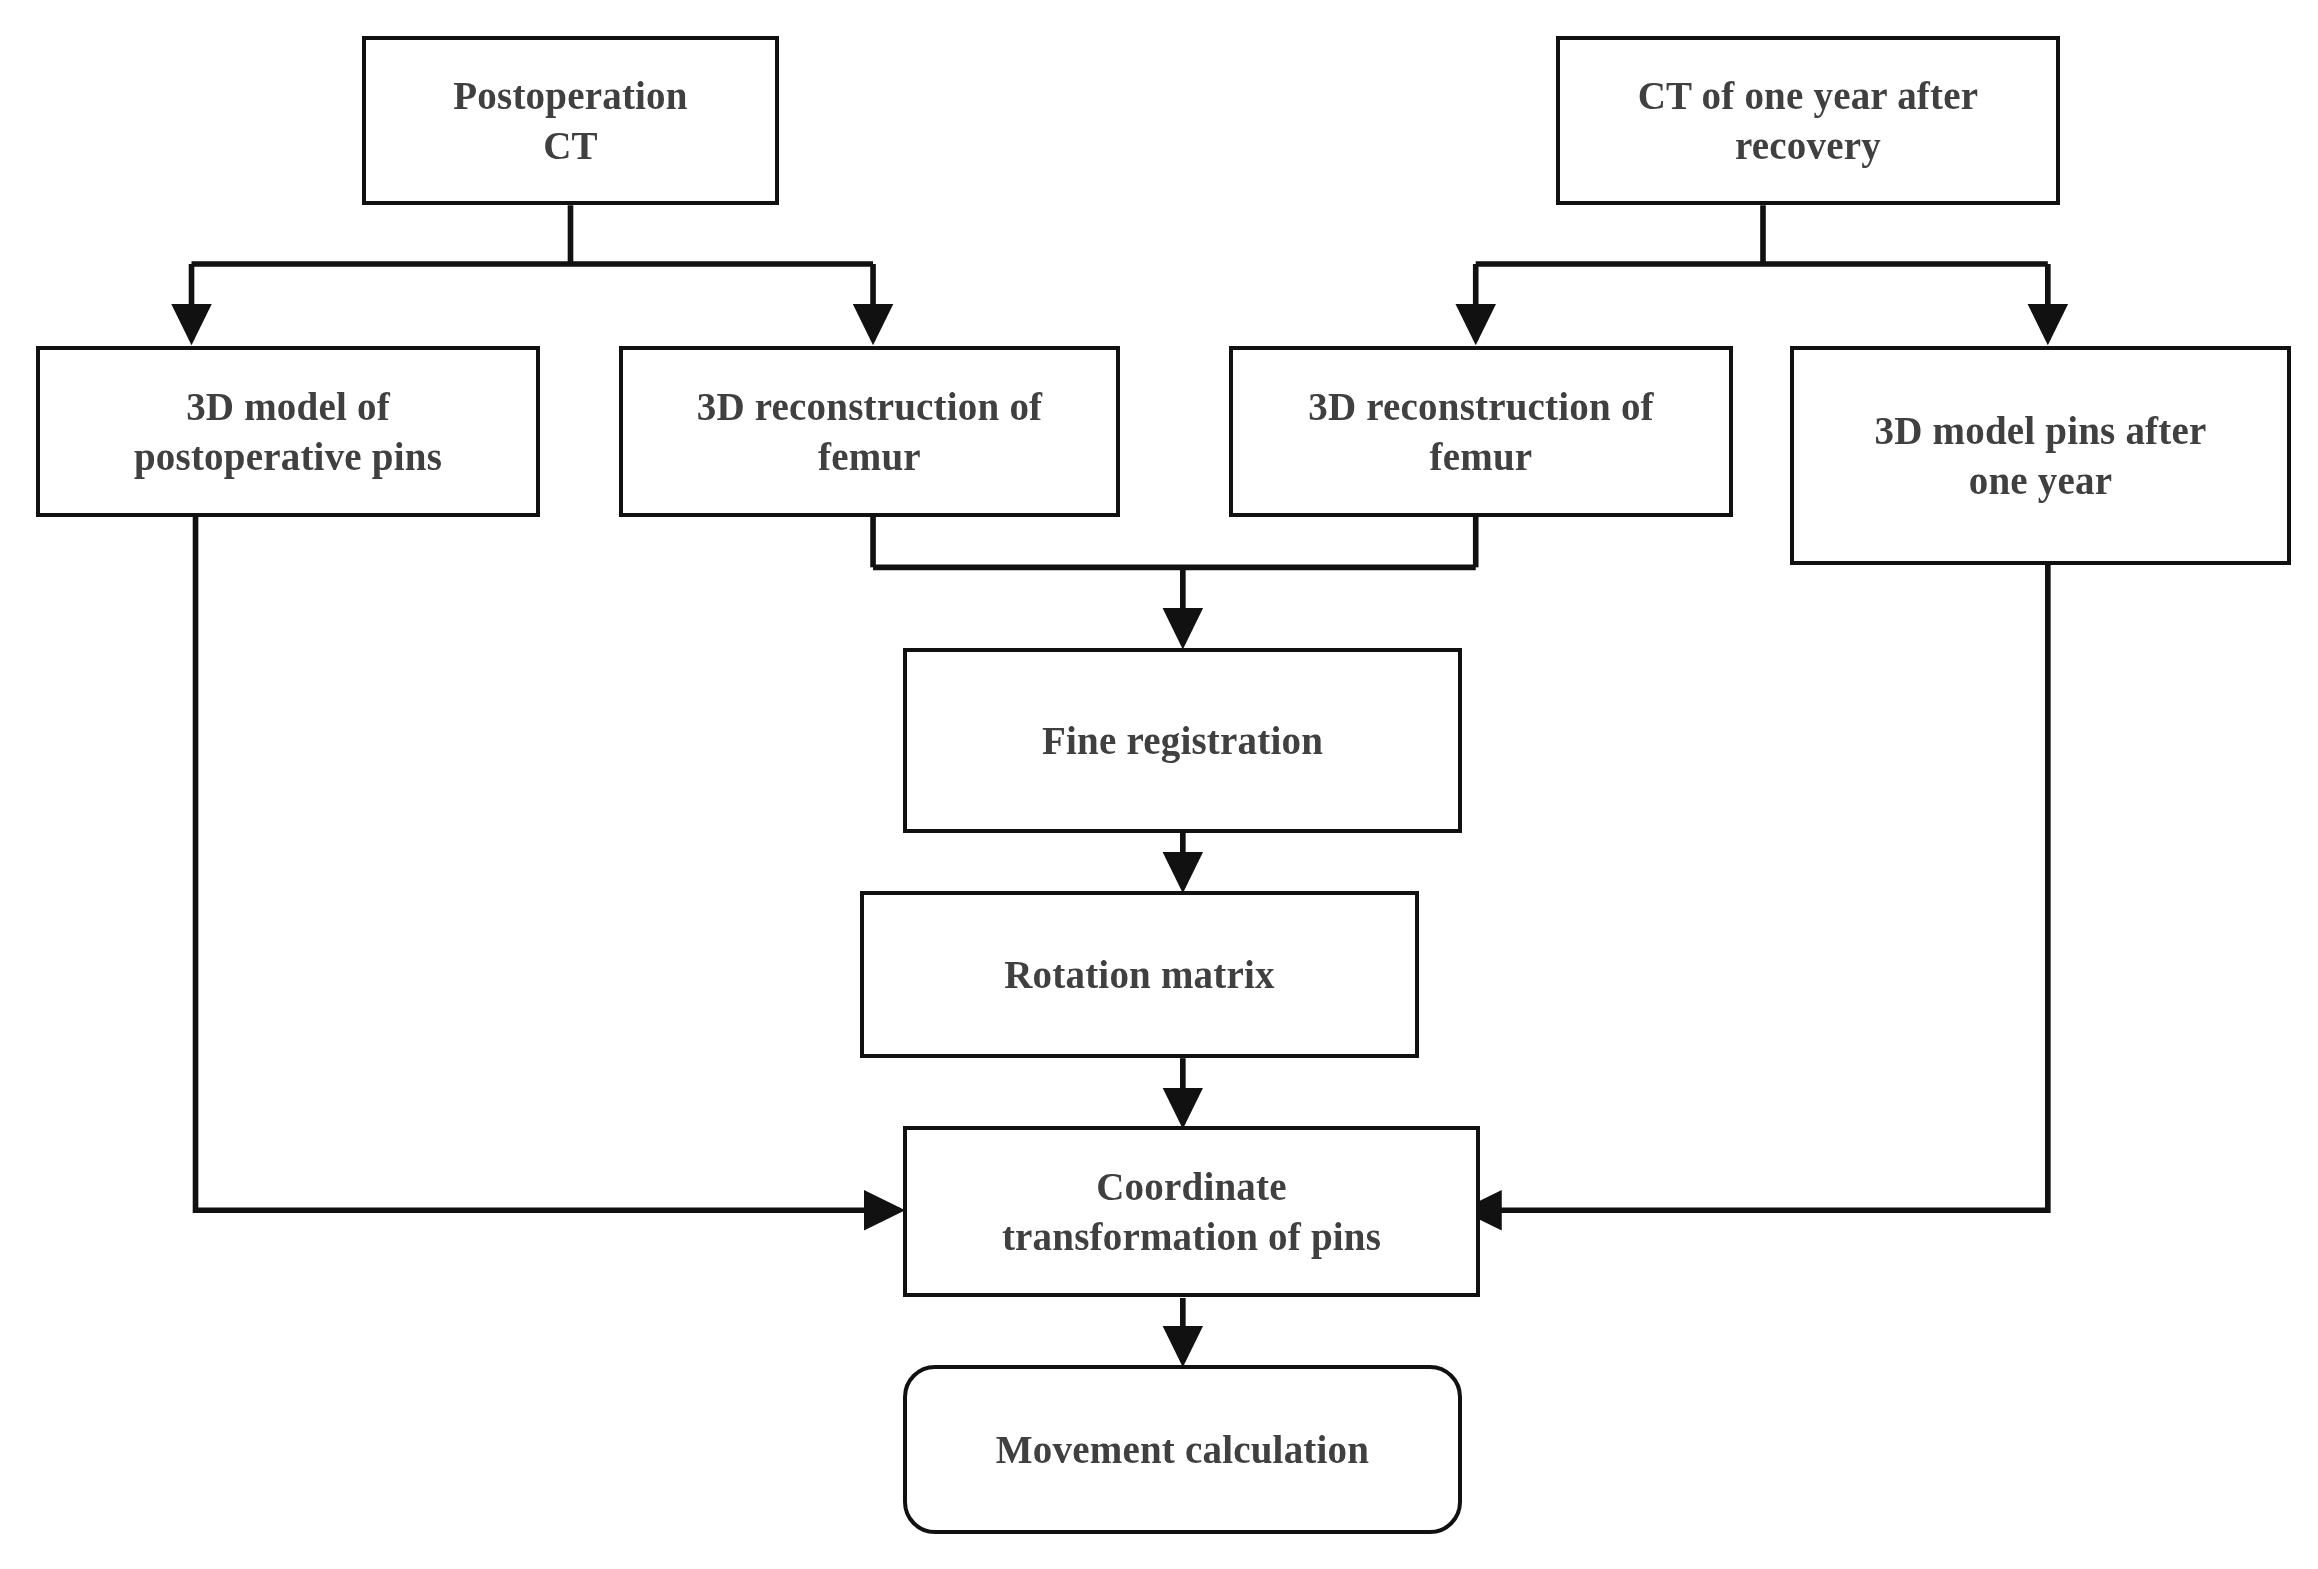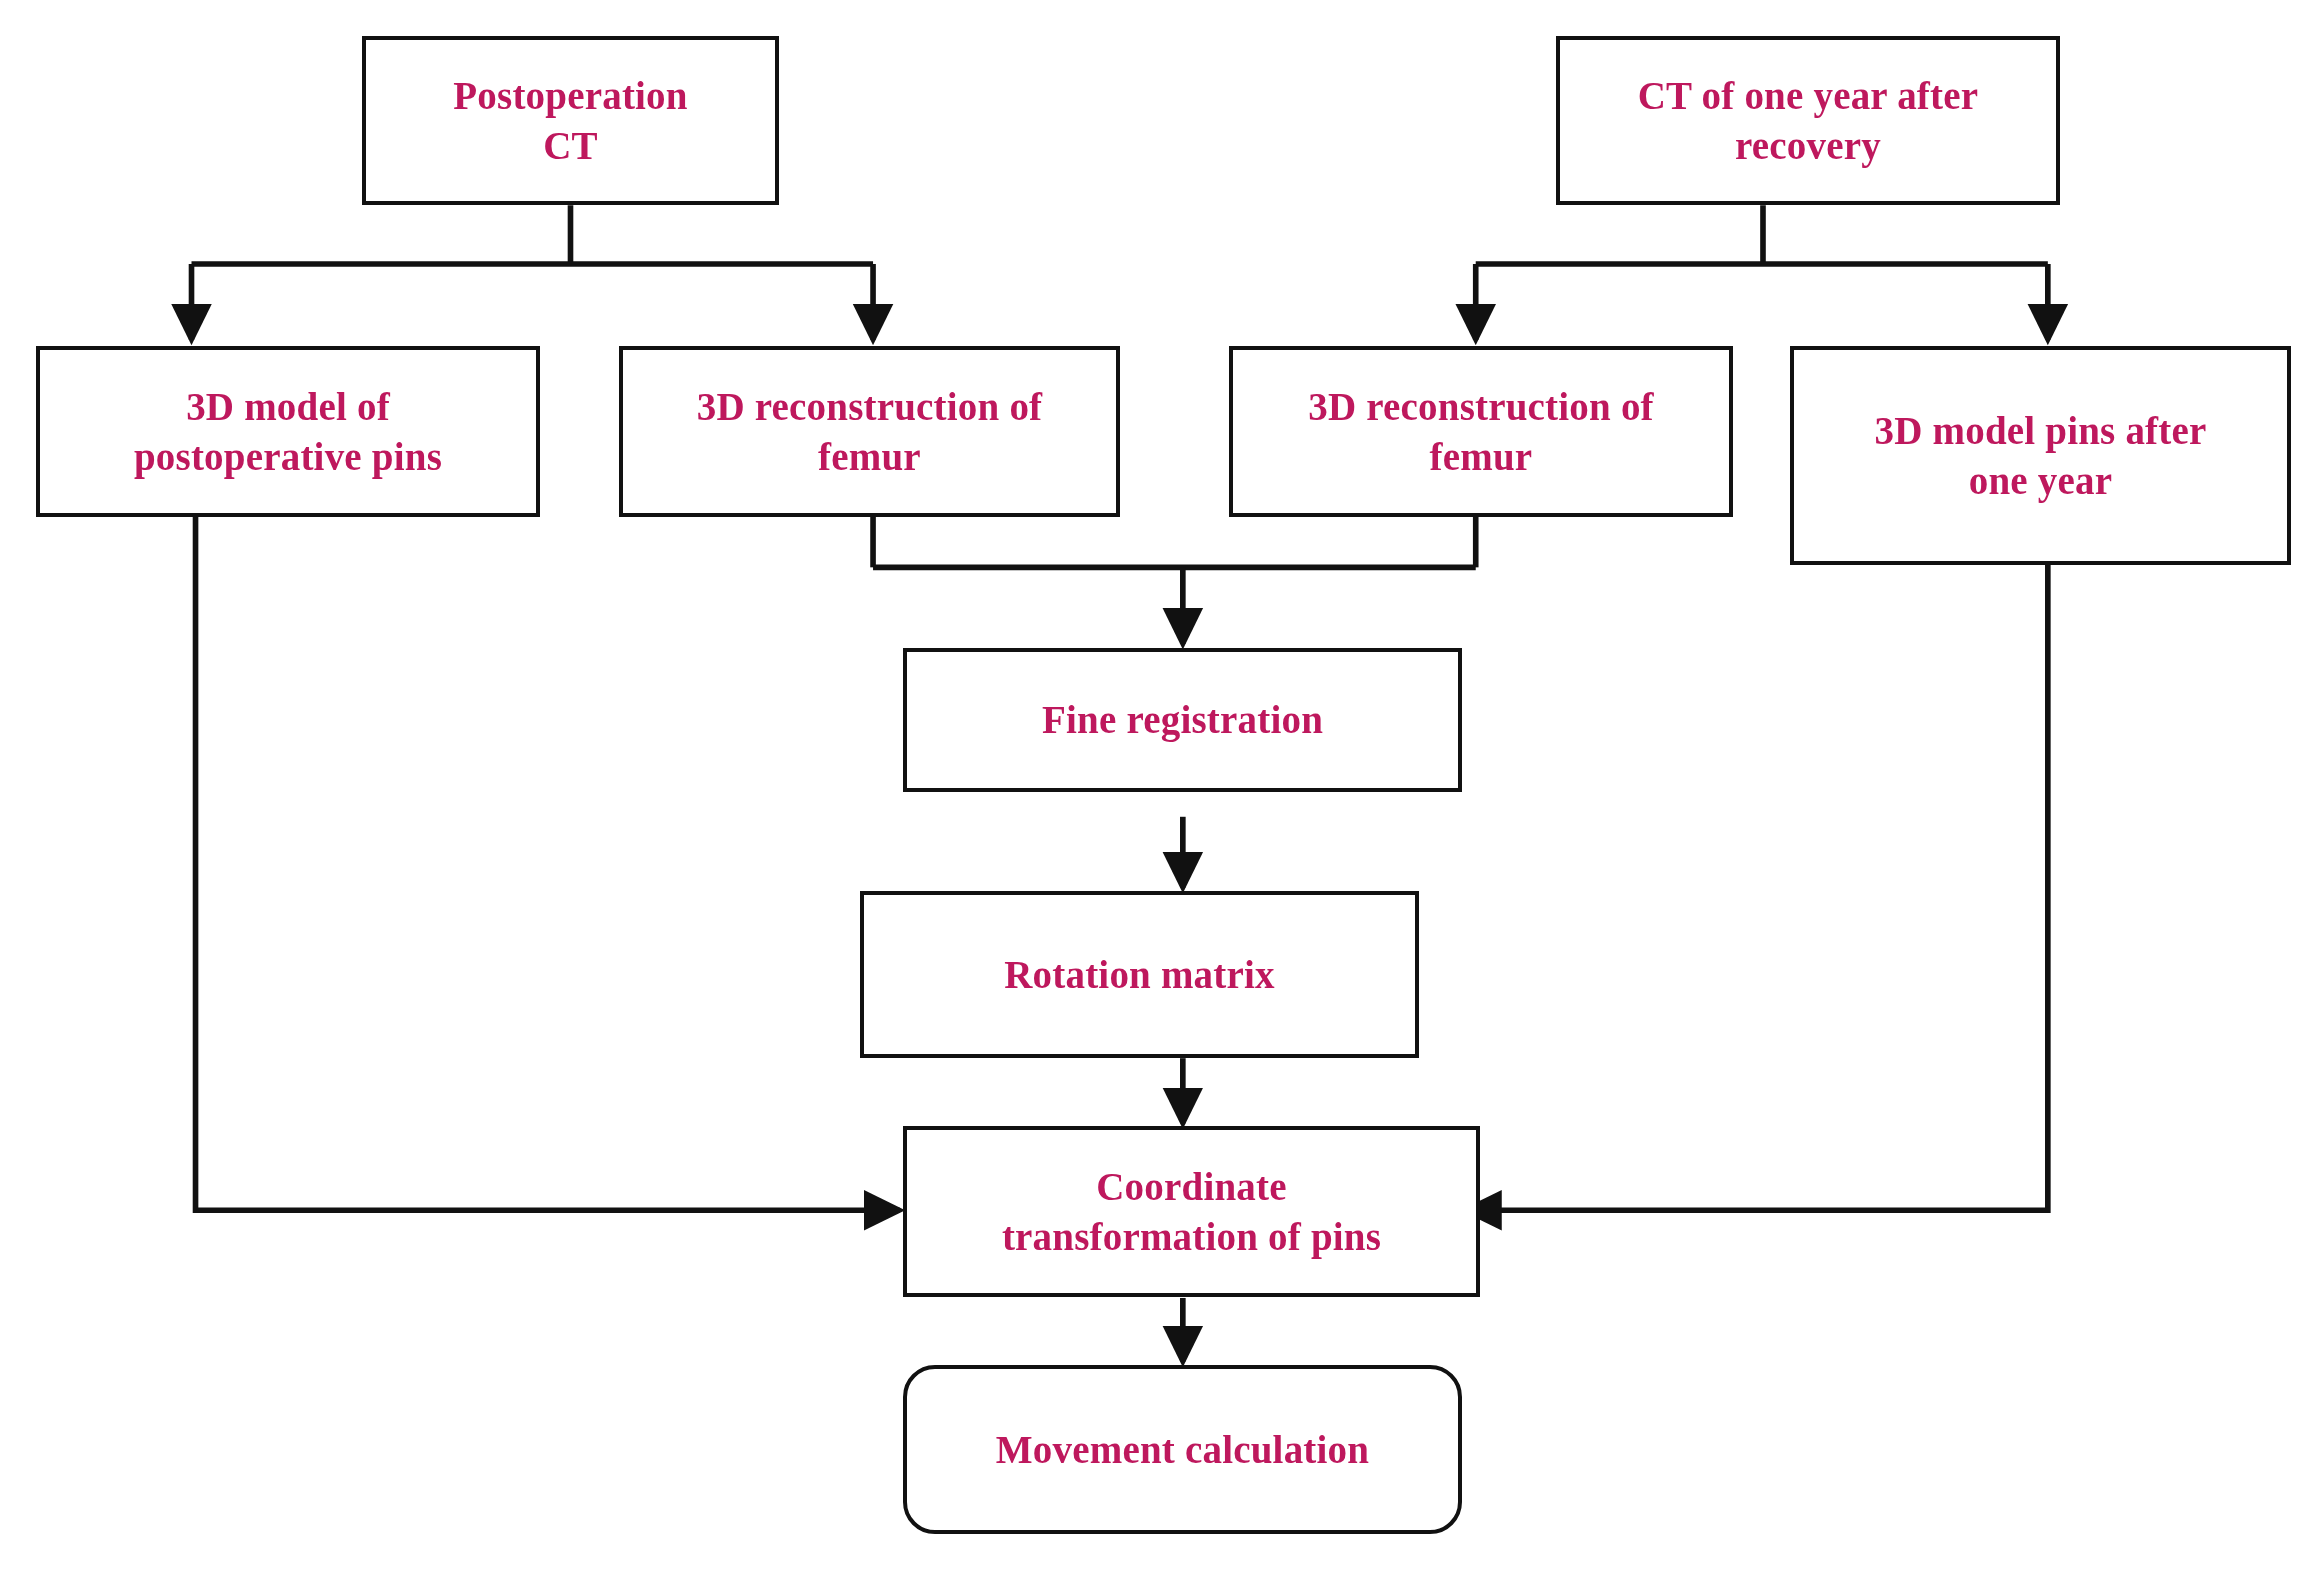--- a/index.html
+++ b/index.html
@@ -25,21 +25,21 @@
   .node {
     position: absolute;
     box-sizing: border-box;
     border: 4px solid #111111;
     background: #ffffff;
     display: flex;
     align-items: center;
     justify-content: center;
     text-align: center;
     font-weight: bold;
-    color: #be185d;
+    color: #404040;
     font-size: 39px;
     line-height: 1.26;
     padding: 3.2px 8px;
     letter-spacing: 0.2px;
   }
   .node .label {
     display: block;
     width: 100%;
     white-space: pre-line;
   }
@@ -108,21 +108,21 @@
   <div class="node" style="left:1229px; top:346px; width:504px; height:171px;">
     <span class="label">3D reconstruction of
 femur</span>
   </div>
 
   <div class="node" style="left:1790px; top:346px; width:501px; height:219px;">
     <span class="label">3D model pins after
 one year</span>
   </div>
 
-  <div class="node" style="left:903px; top:648px; width:559px; height:144px;">
+  <div class="node" style="left:903px; top:648px; width:559px; height:185px;">
     <span class="label">Fine registration</span>
   </div>
 
   <div class="node" style="left:860px; top:891px; width:559px; height:167px;">
     <span class="label">Rotation matrix</span>
   </div>
 
   <div class="node" style="left:903px; top:1126px; width:577px; height:171px;">
     <span class="label">Coordinate
 transformation of pins</span>

